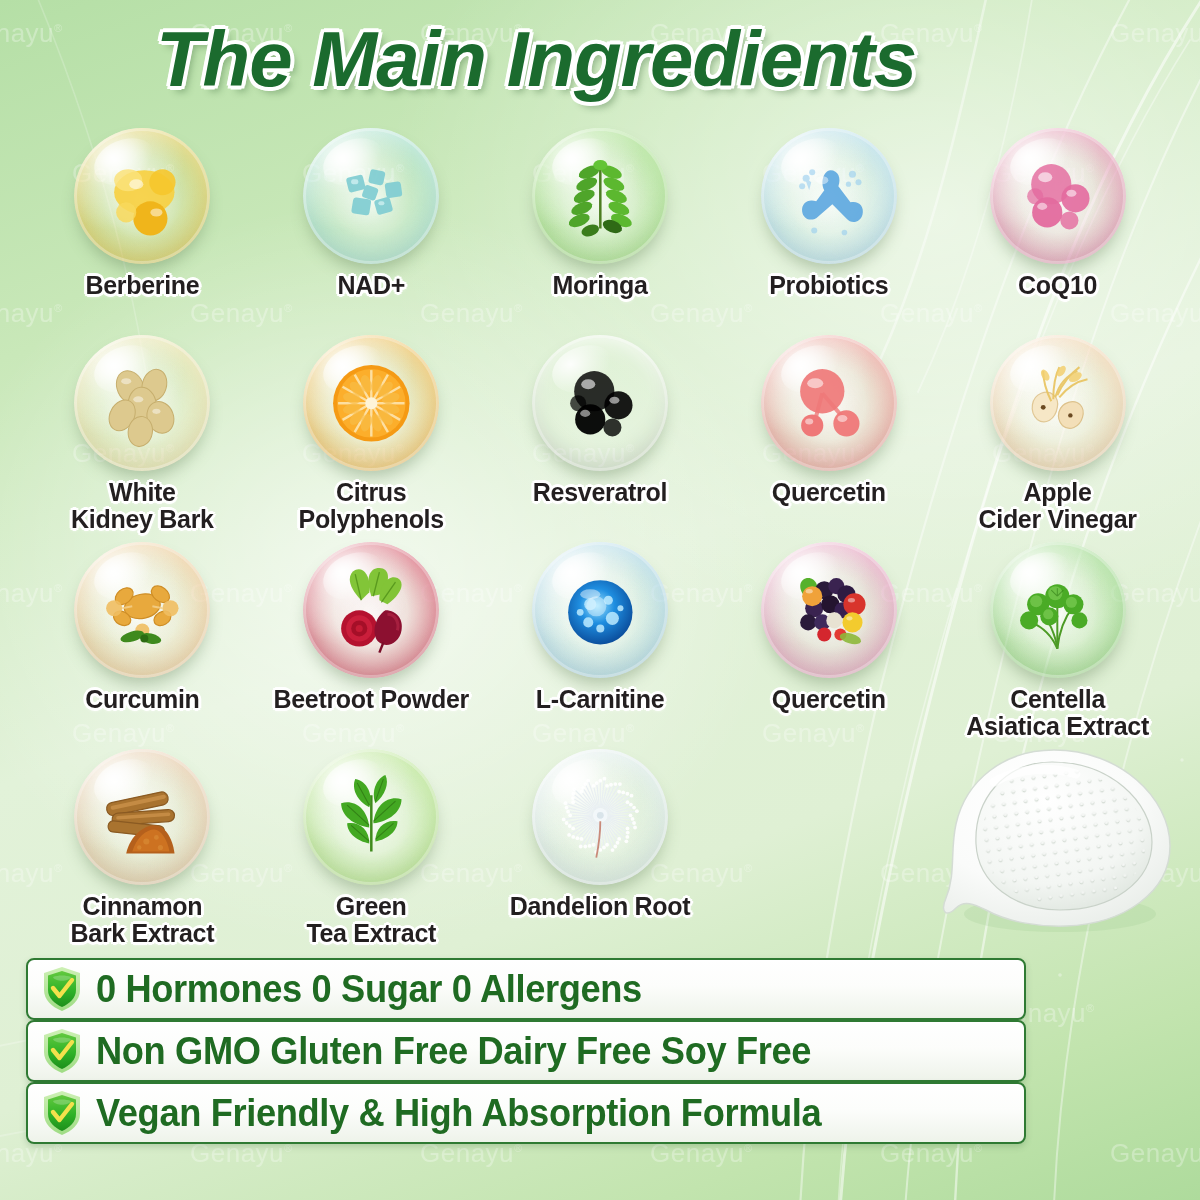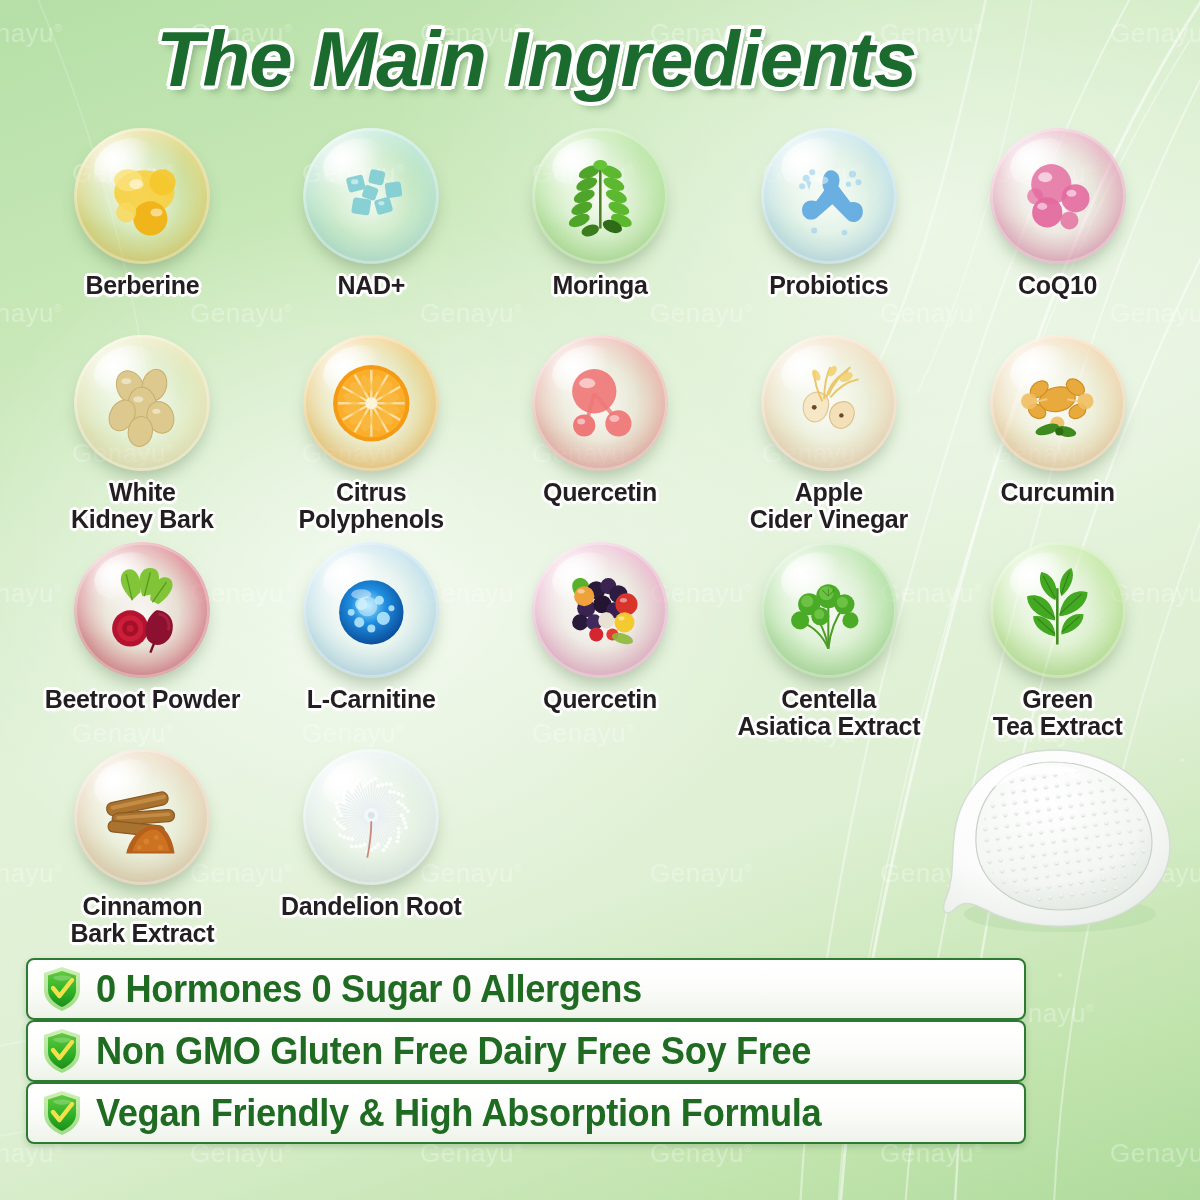--- a/index.html
+++ b/index.html
@@ -495,20 +495,45 @@
         </div>
         <div class="label">Citrus
 Polyphenols</div>
       </div>
       <div class="cell">
         <div class="sphere-wrap">
           <div class="sphere">
             <div class="core" style="background:
     radial-gradient(circle at 30% 24%, rgba(255,255,255,0.95) 0%, rgba(255,255,255,0.35) 24%, rgba(255,255,255,0) 50%),
     radial-gradient(circle at 50% 54%, rgba(255,255,255,0.72) 0%, rgba(255,255,255,0.10) 40%, rgba(255,255,255,0) 62%),
+    radial-gradient(circle at 50% 50%, #a israel22 38%, #a israel7a 72%, #a israelc4 90%, #a israele0 100%);"></div>
+            <div class="inner-art">
+              <svg viewBox="0 0 100 100">
+                <g>
+      <circle cx="44" cy="38" r="20" fill="#a israel" opacity=".82"></circle>
+      <circle cx="68" cy="52" r="14" fill="#a israel" opacity=".9"></circle>
+      <circle cx="40" cy="66" r="15" fill="#a israel" opacity=".95"></circle>
+      <circle cx="62" cy="74" r="9" fill="#a israel" opacity=".8"></circle>
+      <circle cx="28" cy="50" r="8" fill="#a israel" opacity=".7"></circle>
+      <ellipse cx="38" cy="31" rx="7" ry="5" fill="#fff" opacity=".6"></ellipse>
+      <ellipse cx="64" cy="47" rx="5" ry="3.5" fill="#fff" opacity=".55"></ellipse>
+      <ellipse cx="35" cy="60" rx="5" ry="3.5" fill="#fff" opacity=".5"></ellipse>
+                </g>
+              </svg>
+            </div>
+          </div>
+        </div>
+        <div class="label">Resveratrol</div>
+      </div>
+      <div class="cell">
+        <div class="sphere-wrap">
+          <div class="sphere">
+            <div class="core" style="background:
+    radial-gradient(circle at 30% 24%, rgba(255,255,255,0.95) 0%, rgba(255,255,255,0.35) 24%, rgba(255,255,255,0) 50%),
+    radial-gradient(circle at 50% 54%, rgba(255,255,255,0.72) 0%, rgba(255,255,255,0.10) 40%, rgba(255,255,255,0) 62%),
     radial-gradient(circle at 50% 50%, #ef787822 38%, #ef78787a 72%, #ef7878c4 90%, #ef7878e0 100%);"></div>
             <div class="inner-art">
               <svg viewBox="0 0 100 100">
                 <g>
       <line x1="44" y1="40" x2="36" y2="70" stroke="#ef7878" stroke-width="4" opacity=".8"></line>
       <line x1="44" y1="40" x2="68" y2="68" stroke="#ef7878" stroke-width="4" opacity=".8"></line>
       <circle cx="44" cy="38" r="22" fill="#ef7878" opacity=".92"></circle>
       <circle cx="34" cy="72" r="11" fill="#ef7878"></circle>
       <circle cx="68" cy="70" r="13" fill="#ef7878" opacity=".95"></circle>
       <ellipse cx="37" cy="30" rx="8" ry="5" fill="#fff" opacity=".55"></ellipse>
@@ -739,20 +764,55 @@
         </div>
         <div class="label">Centella
 Asiatica Extract</div>
       </div>
       <div class="cell">
         <div class="sphere-wrap">
           <div class="sphere">
             <div class="core" style="background:
     radial-gradient(circle at 30% 24%, rgba(255,255,255,0.95) 0%, rgba(255,255,255,0.35) 24%, rgba(255,255,255,0) 50%),
     radial-gradient(circle at 50% 54%, rgba(255,255,255,0.72) 0%, rgba(255,255,255,0.10) 40%, rgba(255,255,255,0) 62%),
+    radial-gradient(circle at 50% 50%, #e8b48c22 38%, #e8b48c7a 72%, #e8b48cc4 90%, #e8b48ce0 100%);"></div>
+            <div class="inner-art">
+              <svg viewBox="0 0 100 100">
+                <g>
+      <g fill="#a9732f" stroke="#8a5a22" stroke-width="1.2">
+        <rect x="14" y="30" width="62" height="13" rx="6" transform="rotate(-12 45 36)"></rect>
+        <rect x="20" y="44" width="62" height="12" rx="6" transform="rotate(-4 51 50)"></rect>
+        <rect x="16" y="56" width="56" height="11" rx="5" transform="rotate(6 44 61)"></rect>
+                  </g>
+      <g fill="#c99048" opacity=".85">
+        <rect x="18" y="33" width="56" height="4" rx="2" transform="rotate(-12 46 35)"></rect>
+        <rect x="24" y="47" width="54" height="3.5" rx="2" transform="rotate(-4 51 49)"></rect>
+                  </g>
+      <path d="M34 86 C38 68 52 58 62 58 C72 58 80 70 82 86 Z" fill="#b5601c"></path>
+      <path d="M40 84 C44 70 54 62 62 62 C68 62 75 72 77 84 Z" fill="#cf7422" opacity=".9"></path>
+      <g fill="#d98a36" opacity=".7">
+        <circle cx="54" cy="74" r="3"></circle>
+                    <circle cx="64" cy="70" r="2.4"></circle>
+                    <circle cx="68" cy="80" r="2.6"></circle>
+        <circle cx="47" cy="80" r="2.2"></circle>
+                  </g>
+                </g>
+              </svg>
+            </div>
+          </div>
+        </div>
+        <div class="label">Cinnamon
+Bark Extract</div>
+      </div>
+      <div class="cell">
+        <div class="sphere-wrap">
+          <div class="sphere">
+            <div class="core" style="background:
+    radial-gradient(circle at 30% 24%, rgba(255,255,255,0.95) 0%, rgba(255,255,255,0.35) 24%, rgba(255,255,255,0) 50%),
+    radial-gradient(circle at 50% 54%, rgba(255,255,255,0.72) 0%, rgba(255,255,255,0.10) 40%, rgba(255,255,255,0) 62%),
     radial-gradient(circle at 50% 50%, #9ddc6322 38%, #9ddc637a 72%, #9ddc63c4 90%, #9ddc63e0 100%);"></div>
             <div class="inner-art">
               <svg viewBox="0 0 100 100">
                 <g>
       <path d="M50 84 C50 64 50 44 50 28" stroke="#3f8a1c" stroke-width="2.5" fill="none"></path>
       <g fill="#43a822">
         <path d="M48 60 C32 58 20 48 20 36 C32 32 46 40 48 60 Z"></path>
         <path d="M52 56 C68 54 80 44 80 32 C68 28 54 36 52 56 Z"></path>
         <path d="M48 40 C36 34 30 22 34 12 C46 14 52 28 48 40 Z"></path>
         <path d="M54 36 C64 28 68 16 64 8 C54 12 50 26 54 36 Z"></path>
@@ -767,55 +827,20 @@
                     <path d="M48 74 L30 58"></path>
                     <path d="M54 72 L72 56"></path>
                   </g>
                 </g>
               </svg>
             </div>
           </div>
         </div>
         <div class="label">Green
 Tea Extract</div>
-      </div>
-      <div class="cell">
-        <div class="sphere-wrap">
-          <div class="sphere">
-            <div class="core" style="background:
-    radial-gradient(circle at 30% 24%, rgba(255,255,255,0.95) 0%, rgba(255,255,255,0.35) 24%, rgba(255,255,255,0) 50%),
-    radial-gradient(circle at 50% 54%, rgba(255,255,255,0.72) 0%, rgba(255,255,255,0.10) 40%, rgba(255,255,255,0) 62%),
-    radial-gradient(circle at 50% 50%, #e8b48c22 38%, #e8b48c7a 72%, #e8b48cc4 90%, #e8b48ce0 100%);"></div>
-            <div class="inner-art">
-              <svg viewBox="0 0 100 100">
-                <g>
-      <g fill="#a9732f" stroke="#8a5a22" stroke-width="1.2">
-        <rect x="14" y="30" width="62" height="13" rx="6" transform="rotate(-12 45 36)"></rect>
-        <rect x="20" y="44" width="62" height="12" rx="6" transform="rotate(-4 51 50)"></rect>
-        <rect x="16" y="56" width="56" height="11" rx="5" transform="rotate(6 44 61)"></rect>
-                  </g>
-      <g fill="#c99048" opacity=".85">
-        <rect x="18" y="33" width="56" height="4" rx="2" transform="rotate(-12 46 35)"></rect>
-        <rect x="24" y="47" width="54" height="3.5" rx="2" transform="rotate(-4 51 49)"></rect>
-                  </g>
-      <path d="M34 86 C38 68 52 58 62 58 C72 58 80 70 82 86 Z" fill="#b5601c"></path>
-      <path d="M40 84 C44 70 54 62 62 62 C68 62 75 72 77 84 Z" fill="#cf7422" opacity=".9"></path>
-      <g fill="#d98a36" opacity=".7">
-        <circle cx="54" cy="74" r="3"></circle>
-                    <circle cx="64" cy="70" r="2.4"></circle>
-                    <circle cx="68" cy="80" r="2.6"></circle>
-        <circle cx="47" cy="80" r="2.2"></circle>
-                  </g>
-                </g>
-              </svg>
-            </div>
-          </div>
-        </div>
-        <div class="label">Cinnamon
-Bark Extract</div>
       </div>
       <div class="cell">
         <div class="sphere-wrap">
           <div class="sphere">
             <div class="core" style="background:
     radial-gradient(circle at 30% 24%, rgba(255,255,255,0.95) 0%, rgba(255,255,255,0.35) 24%, rgba(255,255,255,0) 50%),
     radial-gradient(circle at 50% 54%, rgba(255,255,255,0.72) 0%, rgba(255,255,255,0.10) 40%, rgba(255,255,255,0) 62%),
     radial-gradient(circle at 50% 50%, #dbe9f322 38%, #dbe9f37a 72%, #dbe9f3c4 90%, #dbe9f3e0 100%);"></div>
             <div class="inner-art">
               <svg viewBox="0 0 100 100">

